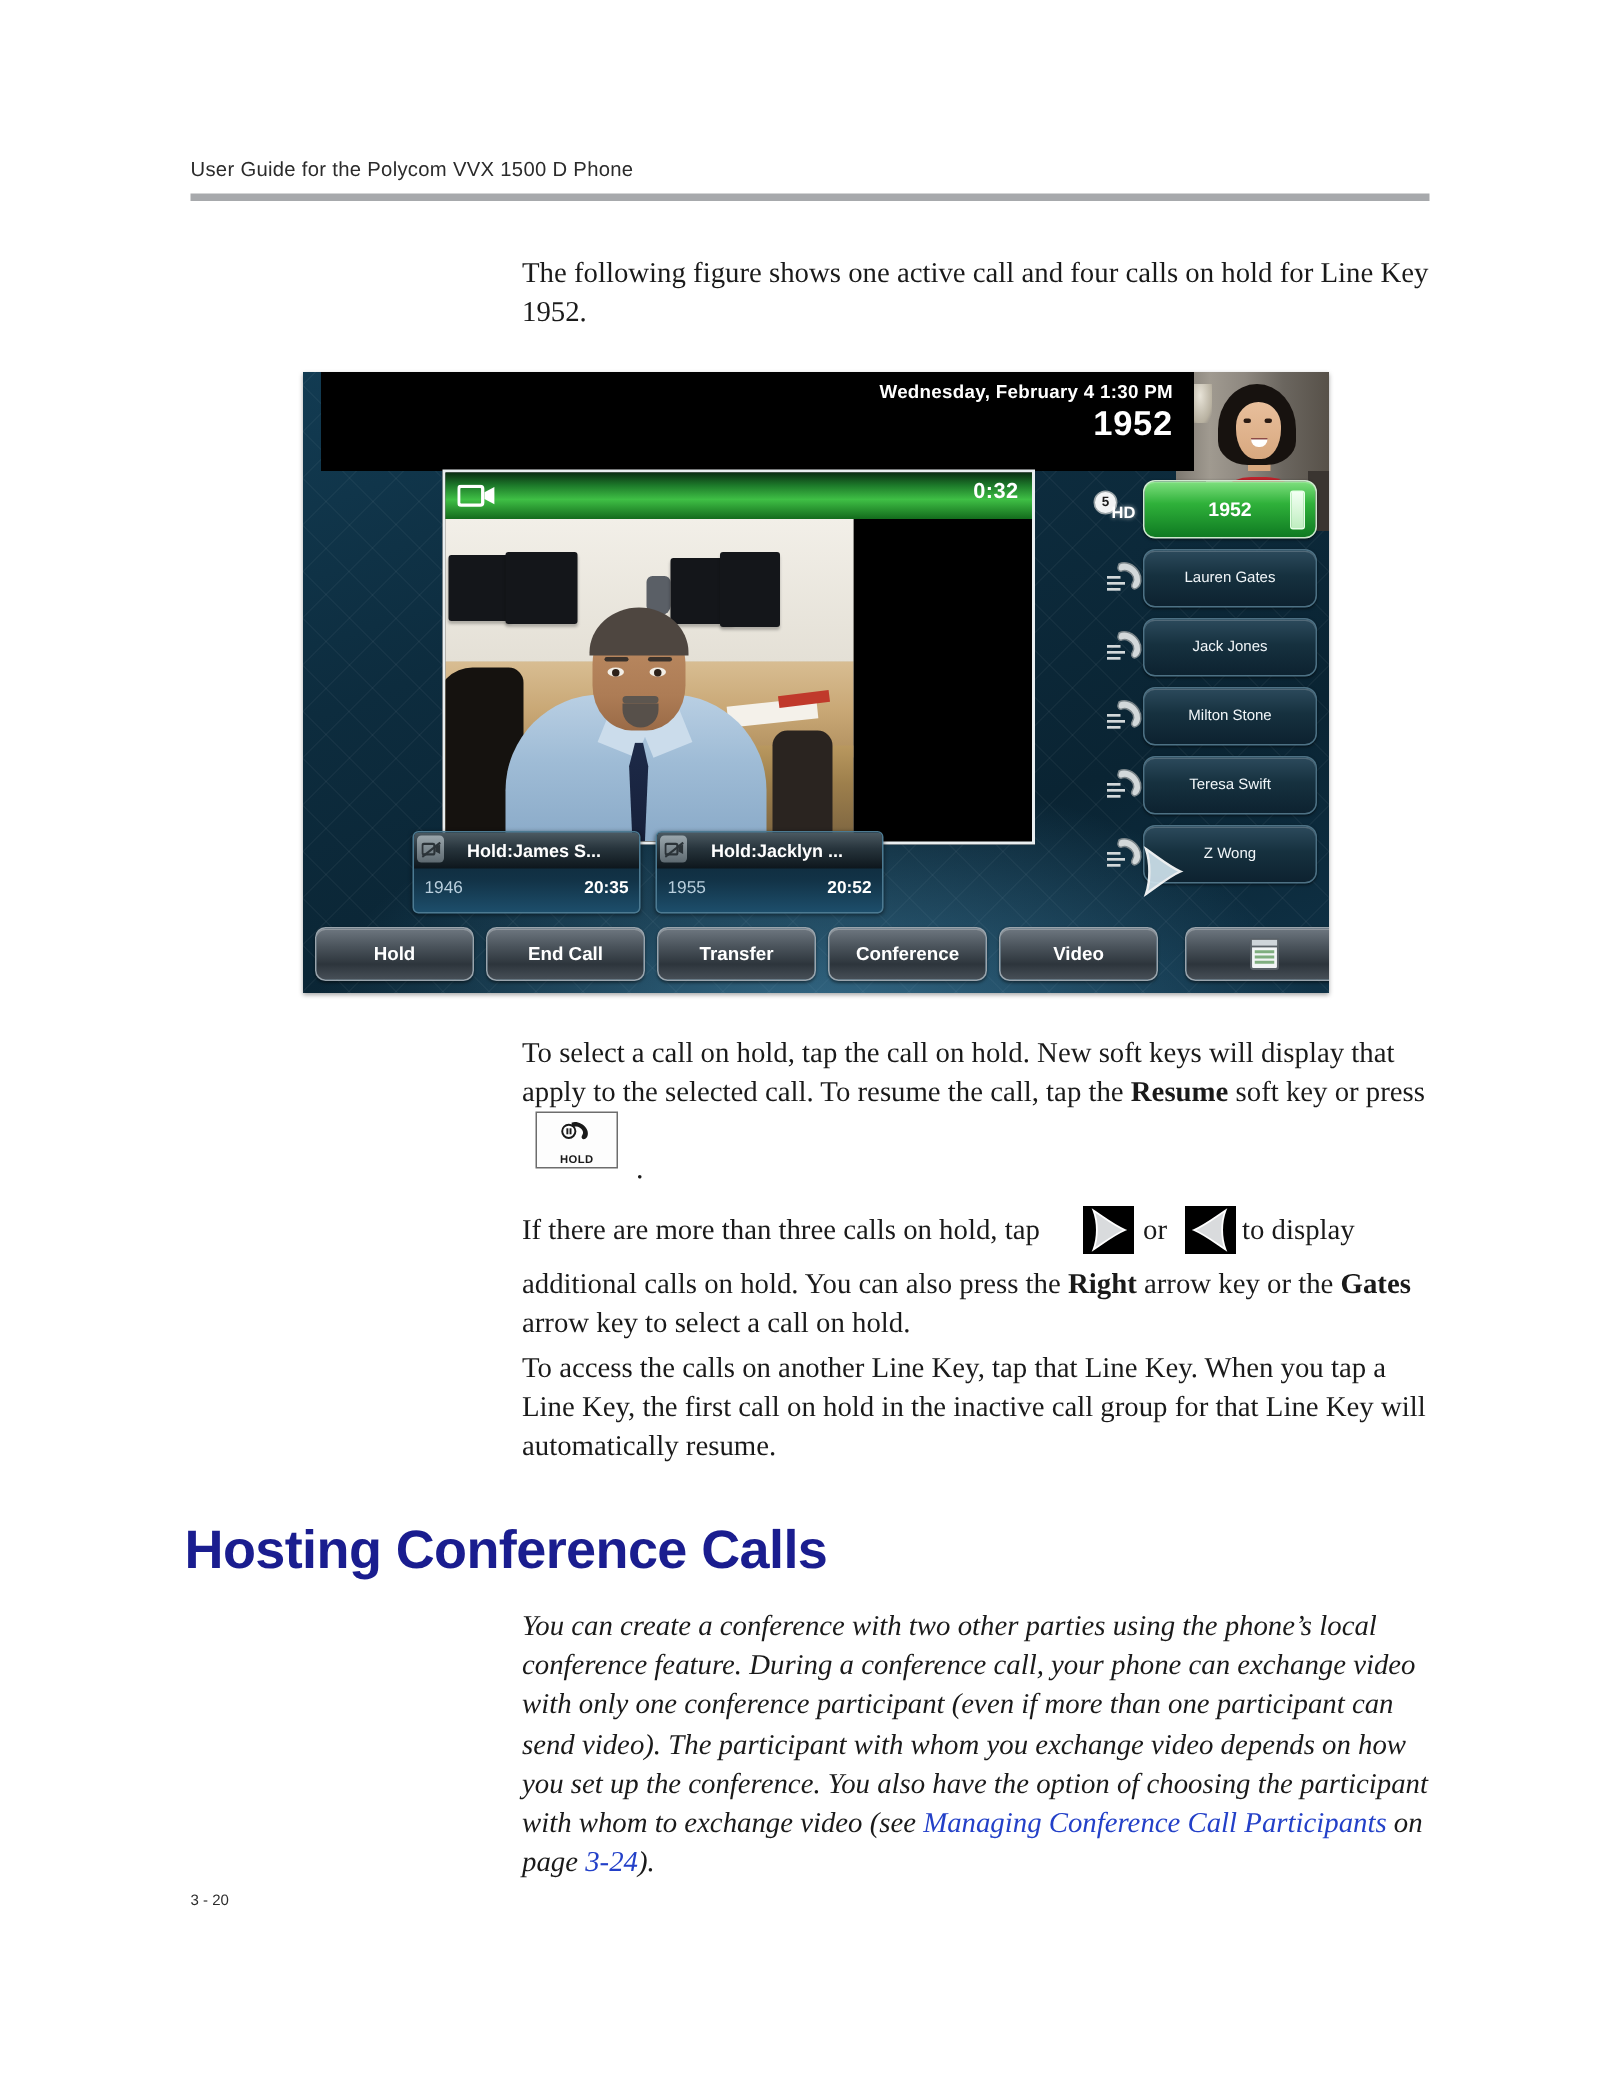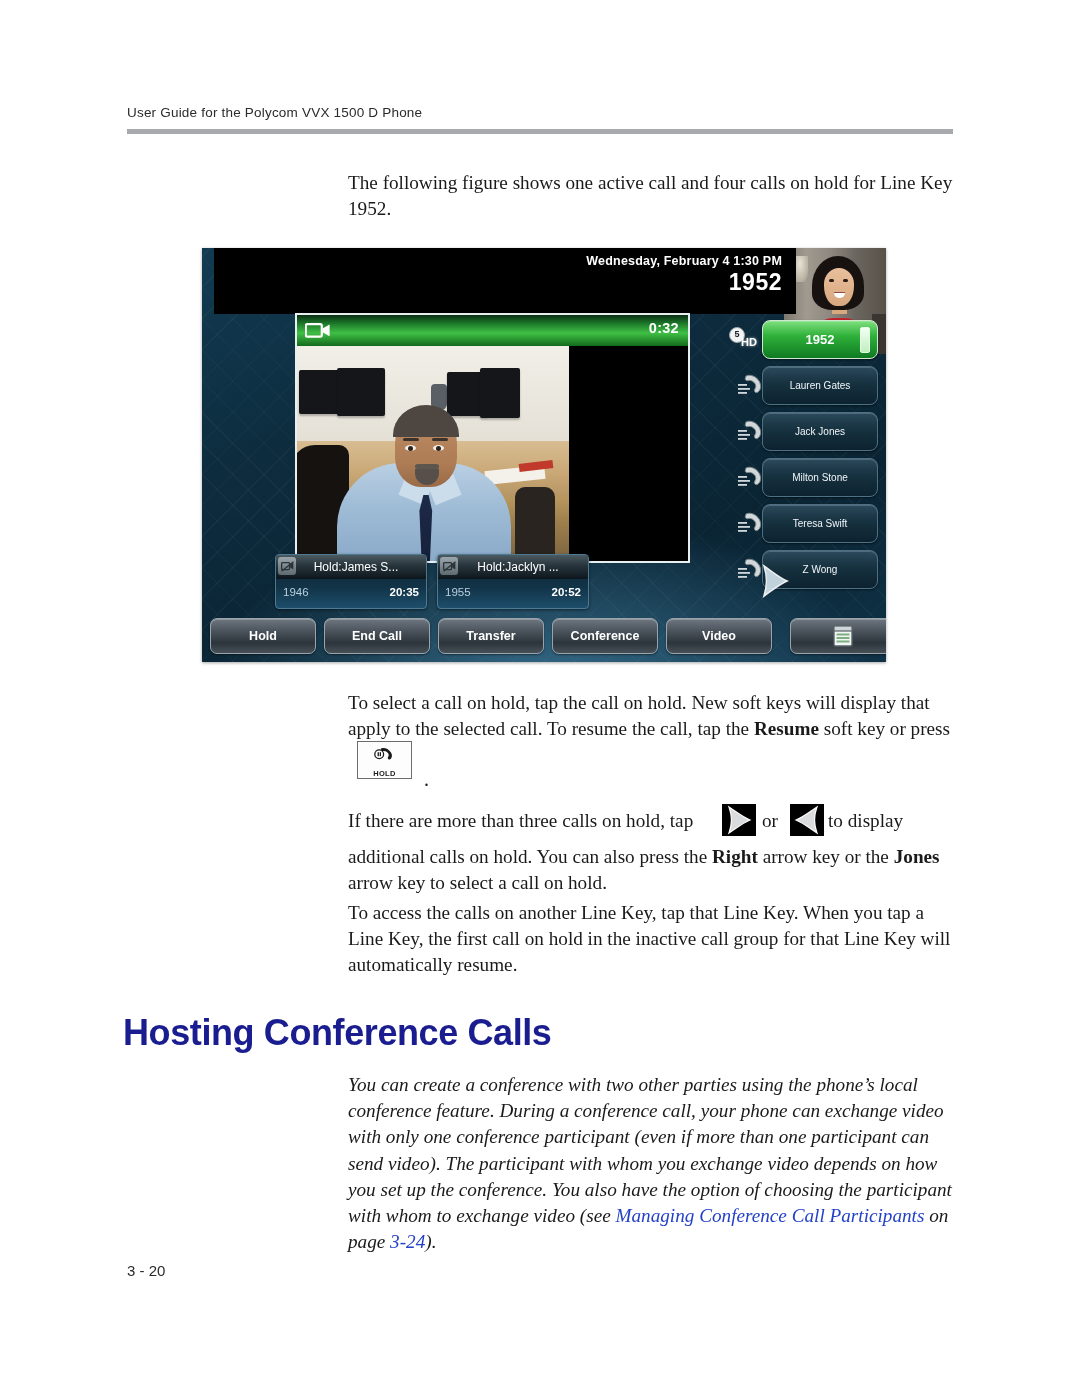--- a/index.html
+++ b/index.html
@@ -61,21 +61,21 @@
     letter-spacing: -0.4px;
     color: #1a1d8f;
   }
 
   
   .footer {
     position: absolute;
     left: 127px;
     top: 1262px;
     font-family: "Liberation Sans", sans-serif;
-    font-size: 15px;
+    font-size: 10px;
     color: #2b2b2b;
     text-align: right;
   }
   .hold-key {
     position: absolute;
     left: 357px;
     top: 741px;
     width: 55px;
     height: 38px;
     border: 1.6px solid #6d6d6d;
@@ -356,21 +356,21 @@
     box-shadow: 0 1px 3px rgba(0,0,0,.5);
   }
   .hold-head {
     position:relative;
     height:24px;
     background: linear-gradient(180deg,#4c5a62 0%,#27343c 45%,#0d161c 100%);
     display:flex; align-items:center; justify-content:center;
   }
   .hold-name {
     font-family:"Liberation Sans", sans-serif;
-    font-size:12px; font-weight:normal; color:#ffffff; white-space:nowrap;
+    font-size:12px; font-weight:bold; color:#ffffff; white-space:nowrap;
     padding-left:10px;
   }
   .mute-badge {
     position:absolute; left:2px; top:2px; width:18px; height:18px; border-radius:3px;
     background: linear-gradient(180deg,#9aa6ac,#5e6a71);
     display:flex; align-items:center; justify-content:center;
   }
   .hold-sub {
     position:relative; height:26px; display:flex; align-items:center;
     justify-content:space-between; padding:0 7px;
@@ -653,21 +653,21 @@
 <div class="para" style="left:762px; top:808px; width:auto; white-space:nowrap;">or</div>
 <div class="nav-arrow-box" style="left:790px; top:804px;">
   <svg width="34" height="32" viewBox="0 0 34 32">
     <path d="M27 3 C18 9 13 13 6 16 C13 19 18 23 27 29 C24 21 24 11 27 3 Z" fill="#d9dbdd" stroke="#ffffff" stroke-width="1.2"></path>
   </svg>
 </div>
 <div class="para" style="left:828px; top:808px; width:auto; white-space:nowrap;">to display</div>
 
 <div class="para" style="top:844px;">
   <span>additional calls on hold. You can also press the </span><b>Right</b><span> arrow key or the</span>
-  <b>Jones</b><span> arrow key to select a call on hold.</span>
+  <b>Gates</b><span> arrow key to select a call on hold.</span>
 </div>
 
 <div class="para" style="top:900px;">To access the calls on another Line Key, tap that Line Key. When you tap a Line Key, the first call on hold in the inactive call group for that Line Key will automatically resume.</div>
 
 <div class="section-heading">Hosting Conference Calls</div>
 
 <div class="para" style="top:1072px;font-style:italic;">
   <span>You can create a conference with two other parties using the phone’s local conference feature. During a conference call, your phone can exchange video with only one conference participant (even if more than one participant can send video). The participant with whom you exchange video depends on how you set up the conference. You also have the option of choosing the participant with whom to exchange video (see </span><a href="#" class="link" style="text-decoration:none;">Managing Conference Call Participants</a><span> on page </span><a href="#" class="link" style="text-decoration:none;">3-24</a><span>).</span>
 </div>
 

